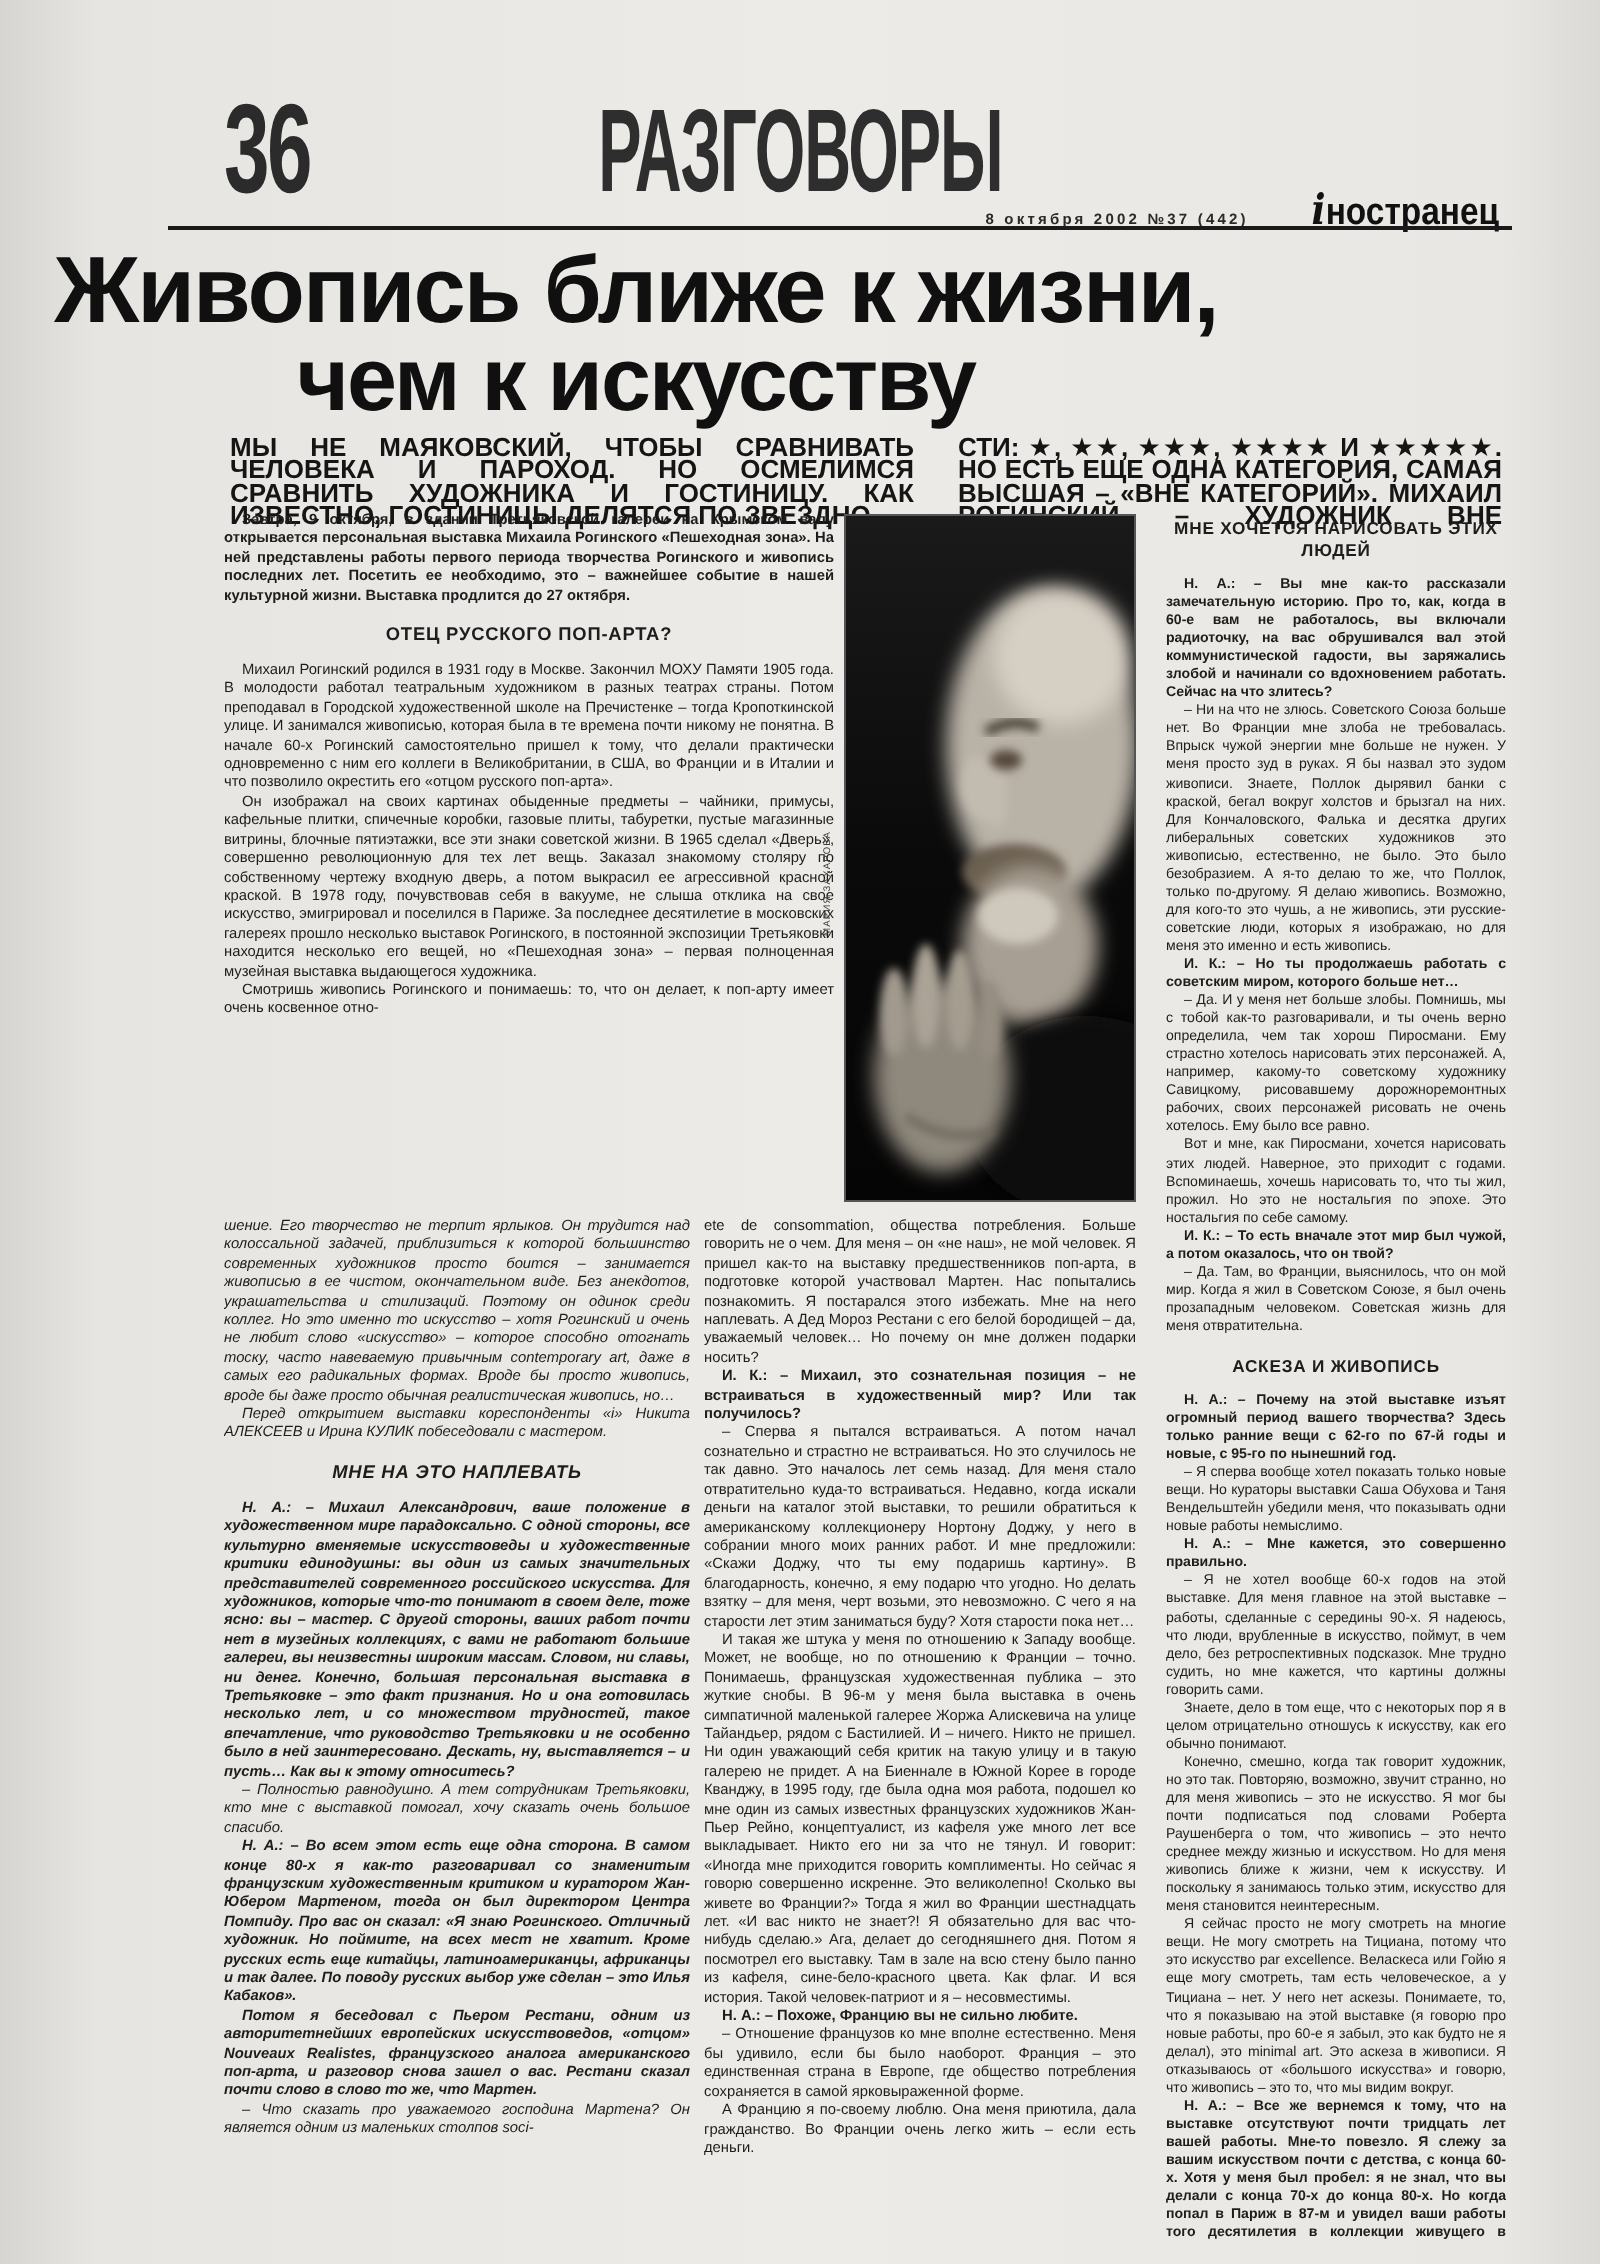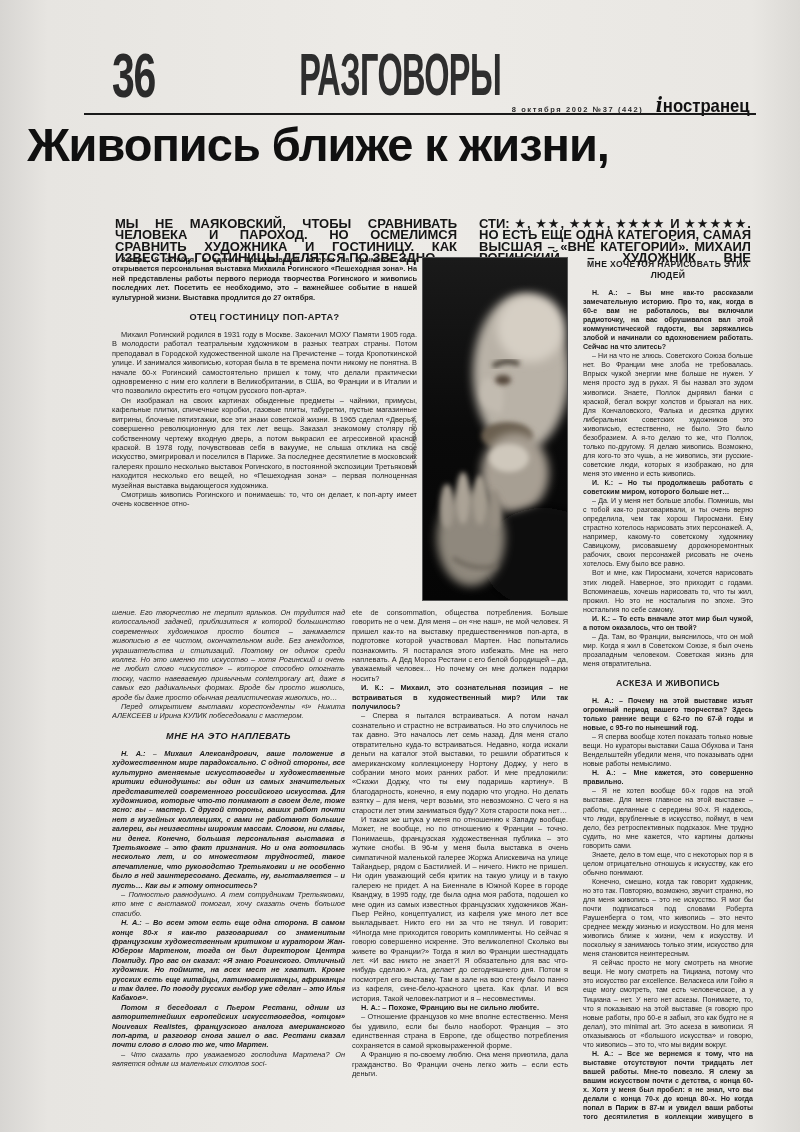--- a/index.html
+++ b/index.html
@@ -8,21 +8,21 @@
     background:linear-gradient(90deg,#d7d5d2 0,#e7e5e1 6%,#edebe7 50%,#e9e7e3 94%,#dbd9d5 100%);
     font-family:"Liberation Sans","DejaVu Sans",sans-serif;color:#1c1c1c;
   }
   [data-name]{box-sizing:border-box;}
   
   .pagenum{position:absolute;left:112px;top:44px;font-size:62px;font-weight:bold;color:#2b2b2b;
     transform:scale(.66,1.02);transform-origin:left top;line-height:1;letter-spacing:-2px;}
   .section-title{position:absolute;left:0;top:46px;width:800px;text-align:center;font-size:56px;
     font-weight:bold;color:#2e2e2e;line-height:1;}
   .section-title span{display:inline-block;transform:scale(.58,1.05);transform-origin:center top;letter-spacing:-1px;}
-  .issue-line{position:absolute;top:92px;right:50px;display:flex;align-items:baseline;gap:0;}
+  .issue-line{position:absolute;top:92px;right:50px;display:flex;align-items:baseline;gap:19px;}
   .issue-info{font-size:7.5px;letter-spacing:1.6px;color:#2a2a2a;font-weight:bold;}
   .brand{font-size:19px;font-weight:bold;color:#111;transform:scaleX(.88);transform-origin:right bottom;}
   .brand .logo-i{font-family:"DejaVu Serif","Liberation Serif",serif;font-style:italic;font-size:21px;}
   .head-rule{position:absolute;left:84px;top:113px;width:672px;height:2px;background:#1a1a1a;}
   
   .headline{position:absolute;left:0;top:122px;width:636px;text-align:center;font-weight:bold;color:#101010;}
   .headline .l1{font-size:47px;line-height:46px;letter-spacing:-1px;}
   .headline .l2{font-size:45px;line-height:44px;letter-spacing:-1px;}
   .lead{position:absolute;top:218px;font-size:13px;line-height:11.4px;font-weight:bold;
     text-align:justify;color:#151515;}
@@ -55,28 +55,29 @@
 <div class="pagenum" data-name="page-number">36</div>
 <div class="section-title" data-name="section-title"><span>РАЗГОВОРЫ</span></div>
 <div class="issue-line" data-name="issue-line">
   <span class="issue-info" data-name="issue-info">8 октября 2002 №37 (442)</span>
   <span class="brand" data-name="brand-logo"><span class="logo-i" data-name="brand-logo-i">i</span><span>ностранец</span></span>
 </div>
 <div class="head-rule" data-name="header-rule"></div>
 
 <div class="headline" data-name="article-headline">
   <div class="l1" data-name="headline-line1">Живопись ближе к жизни,</div>
+  <div class="l2" data-name="headline-line2">чем к искусству</div>
 </div>
 
 <div class="lead left" data-name="lead-left">МЫ НЕ МАЯКОВСКИЙ, ЧТОБЫ СРАВНИВАТЬ ЧЕЛОВЕКА И ПАРОХОД. НО ОСМЕЛИМСЯ СРАВНИТЬ ХУДОЖНИКА И ГОСТИНИЦУ. КАК ИЗВЕСТНО, ГОСТИНИЦЫ ДЕЛЯТСЯ ПО ЗВЕЗДНО-</div>
 <div class="lead right" data-name="lead-right">СТИ: ★, ★★, ★★★, ★★★★ И ★★★★★. НО ЕСТЬ ЕЩЕ ОДНА КАТЕГОРИЯ, САМАЯ ВЫСШАЯ – «ВНЕ КАТЕГОРИЙ». МИХАИЛ РОГИНСКИЙ – ХУДОЖНИК ВНЕ КАТЕГОРИЙ.</div>
 
 <div class="col col-wide" data-name="column-wide">
     <p class="blk intro" data-name="paragraph">Завтра, 9 октября, в здании Третьяковской галереи на Крымском валу открывается персональная выставка Михаила Рогинского «Пешеходная зона». На ней представлены работы первого периода творчества Рогинского и живопись последних лет. Посетить ее необходимо, это – важнейшее событие в нашей культурной жизни. Выставка продлится до 27 октября.</p>
-    <p class="blk h2" data-name="section-heading">ОТЕЦ ГОСТИНИЦУ ПОП-АРТА?</p>
+    <p class="blk h2" data-name="section-heading">ОТЕЦ РУССКОГО ПОП-АРТА?</p>
     <p class="blk p" data-name="paragraph">Михаил Рогинский родился в 1931 году в Москве. Закончил МОХУ Памяти 1905 года. В молодости работал театральным художником в разных театрах страны. Потом преподавал в Городской художественной школе на Пречистенке – тогда Кропоткинской улице. И занимался живописью, которая была в те времена почти никому не понятна. В начале 60-х Рогинский самостоятельно пришел к тому, что делали практически одновременно с ним его коллеги в Великобритании, в США, во Франции и в Италии и что позволило окрестить его «отцом русского поп-арта».</p>
     <p class="blk p" data-name="paragraph">Он изображал на своих картинах обыденные предметы – чайники, примусы, кафельные плитки, спичечные коробки, газовые плиты, табуретки, пустые магазинные витрины, блочные пятиэтажки, все эти знаки советской жизни. В 1965 сделал «Дверь», совершенно революционную для тех лет вещь. Заказал знакомому столяру по собственному чертежу входную дверь, а потом выкрасил ее агрессивной красной краской. В 1978 году, почувствовав себя в вакууме, не слыша отклика на свое искусство, эмигрировал и поселился в Париже. За последнее десятилетие в московских галереях прошло несколько выставок Рогинского, в постоянной экспозиции Третьяковки находится несколько его вещей, но «Пешеходная зона» – первая полноценная музейная выставка выдающегося художника.</p>
     <p class="blk p" data-name="paragraph">Смотришь живопись Рогинского и понимаешь: то, что он делает, к поп-арту имеет очень косвенное отно-</p>
   </div>
 <div class="col col-a" data-name="column-a">
     <p class="blk pc" data-name="paragraph">шение. Его творчество не терпит ярлыков. Он трудится над колоссальной задачей, приблизиться к которой большинство современных художников просто боится – занимается живописью в ее чистом, окончательном виде. Без анекдотов, украшательства и стилизаций. Поэтому он одинок среди коллег. Но это именно то искусство – хотя Рогинский и очень не любит слово «искусство» – которое способно отогнать тоску, часто навеваемую привычным contemporary art, даже в самых его радикальных формах. Вроде бы просто живопись, вроде бы даже просто обычная реалистическая живопись, но…</p>
     <p class="blk p" data-name="paragraph">Перед открытием выставки кореспонденты «i» Никита АЛЕКСЕЕВ и Ирина КУЛИК побеседовали с мастером.</p>
     <p class="blk h2" data-name="section-heading">МНЕ НА ЭТО НАПЛЕВАТЬ</p>
     <p class="blk q" data-name="question-paragraph">Н. А.: – Михаил Александрович, ваше положение в художественном мире парадоксально. С одной стороны, все культурно вменяемые искусствоведы и художественные критики единодушны: вы один из самых значительных представителей современного российского искусства. Для художников, которые что-то понимают в своем деле, тоже ясно: вы – мастер. С другой стороны, ваших работ почти нет в музейных коллекциях, с вами не работают большие галереи, вы неизвестны широким массам. Словом, ни славы, ни денег. Конечно, большая персональная выставка в Третьяковке – это факт признания. Но и она готовилась несколько лет, и со множеством трудностей, такое впечатление, что руководство Третьяковки и не особенно было в ней заинтересовано. Дескать, ну, выставляется – и пусть… Как вы к этому относитесь?</p>
     <p class="blk p" data-name="paragraph">– Полностью равнодушно. А тем сотрудникам Третьяковки, кто мне с выставкой помогал, хочу сказать очень большое спасибо.</p>

